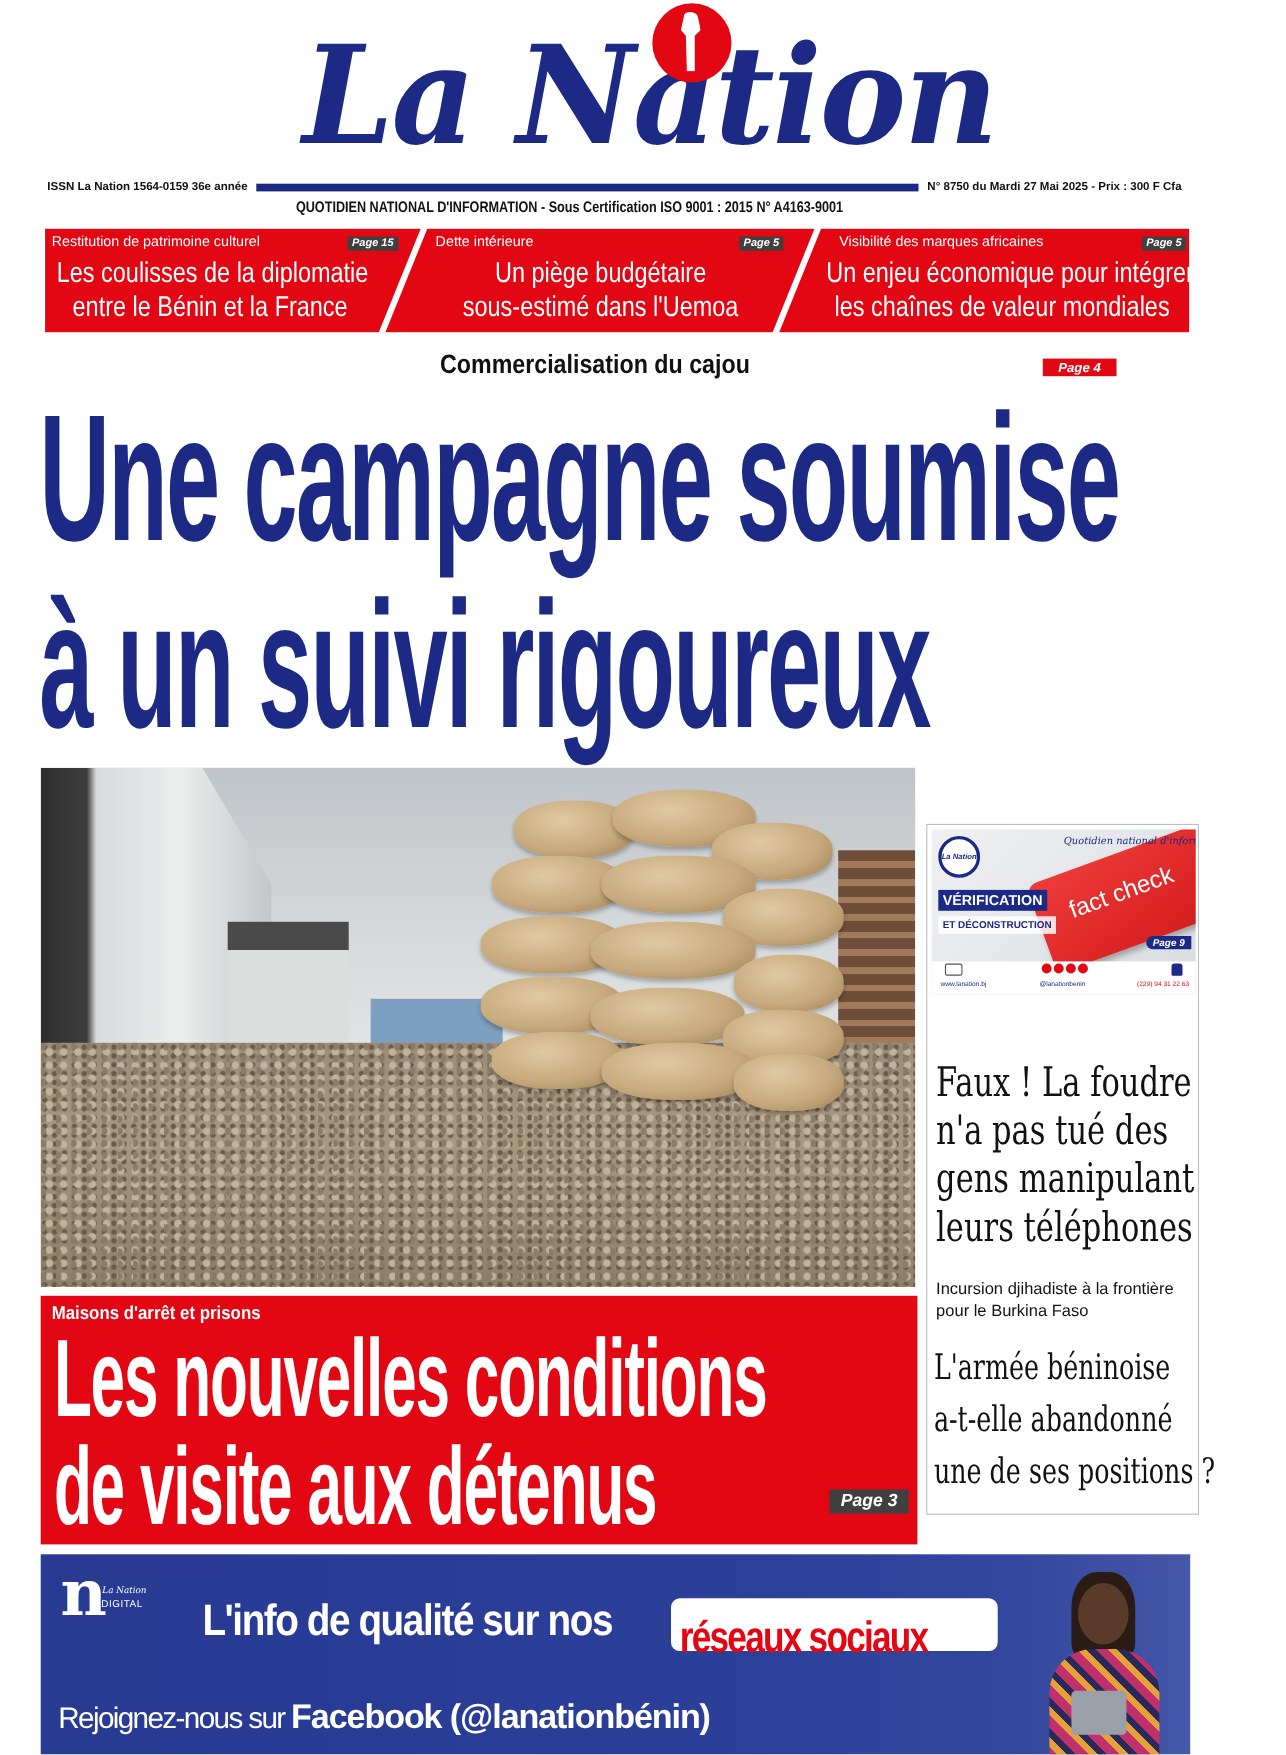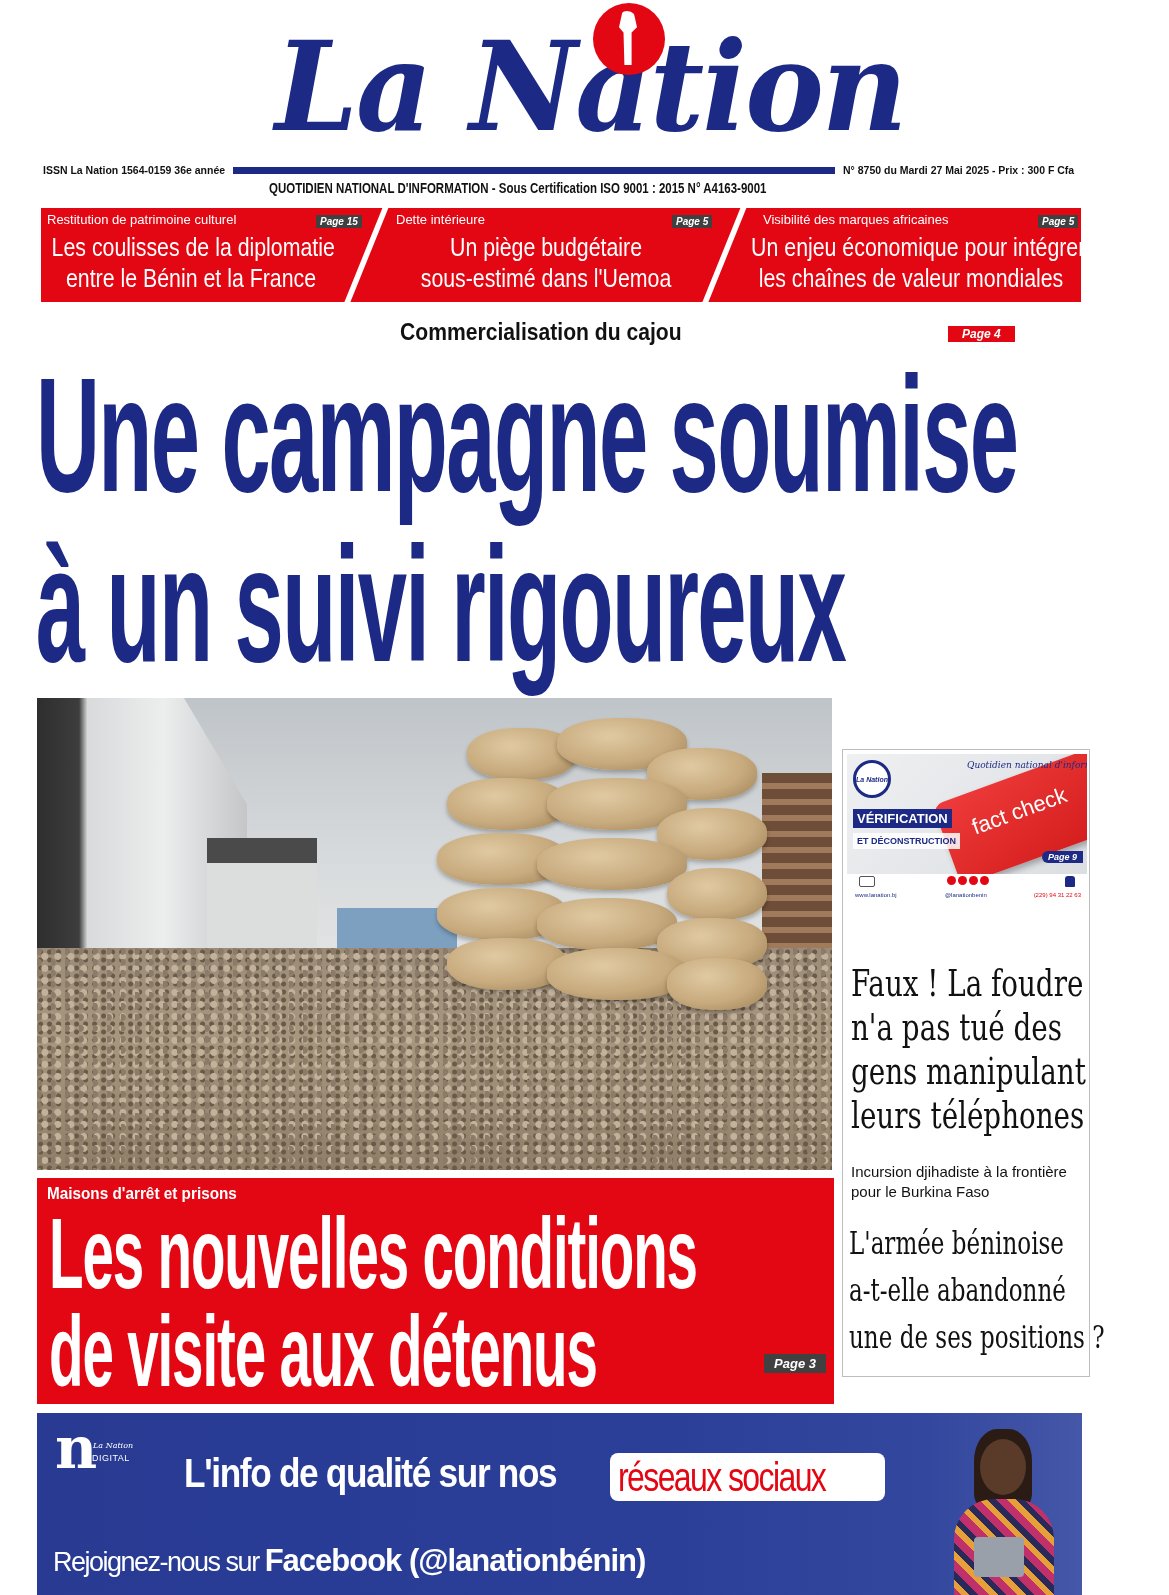--- a/index.html
+++ b/index.html
@@ -43,21 +43,21 @@
   .photo .ground { position: absolute; left: 0; top: 250px; width: 100%; height: 222px; background:
      radial-gradient(circle at 10% 30%, #8c7b68 0 3px, transparent 4px) 0 0/14px 11px,
      radial-gradient(circle at 60% 70%, #c3b29b 0 3px, transparent 4px) 0 0/13px 12px,
      radial-gradient(circle at 40% 50%, #6a5a48 0 2px, transparent 3px) 0 0/9px 8px,
      linear-gradient(180deg, #9b8c79 0%, #a8977f 40%, #8f7e68 100%); }
 
   
   .redbox { position: absolute; left: 37px; top: 1178px; width: 797px; height: 226px; background: #e30613; color: #fff; }
   .redbox .kicker { position: absolute; left: 10px; top: 6px; font-size: 17px; font-weight: bold; white-space: nowrap; transform: scaleX(0.9); transform-origin: left; }
   .redbox .title { position: absolute; left: 12px; top: 26px; font-size: 100px; line-height: 98px; font-weight: bold; white-space: nowrap; transform: scaleX(0.565); transform-origin: left top; letter-spacing: -2px; }
-  .redbox .page-tag { right: 8px; top: 176px; font-size: 13px; padding: 2px 10px; }
+  .redbox .page-tag { right: 8px; top: 176px; font-size: 16px; padding: 2px 10px; }
 
   
   .side { position: absolute; left: 842px; top: 749px; width: 248px; height: 628px; border: 1px solid #bdbdbd; background: #fff; }
   .fc-banner { position: absolute; left: 4px; top: 4px; width: 240px; height: 150px; background: linear-gradient(135deg, #eef0f2 0%, #dadde0 100%); overflow: hidden; }
   .fc-key { position: absolute; left: 95px; top: 20px; width: 170px; height: 85px; background: linear-gradient(160deg, #ef3b3b 0%, #d31c1c 100%); border-radius: 10px; transform: rotate(-20deg); box-shadow: 2px 4px 6px rgba(0,0,0,0.3); }
   .fc-key span { position: absolute; left: 30px; top: 22px; color: #fff; font-size: 22px; white-space: nowrap; }
   .fc-logo { position: absolute; left: 6px; top: 6px; width: 38px; height: 38px; border-radius: 50%; border: 3px solid #1c2a85; background: #fff; font-size: 7px; color: #1c2a85; display: flex; align-items: center; justify-content: center; font-style: italic; font-weight: bold; }
   .fc-script { position: absolute; left: 72px; top: 6px; font-family: "DejaVu Serif", serif; font-style: italic; font-size: 9px; color: #1c2a85; white-space: nowrap; margin-left: 48px; }
   .fc-verif { position: absolute; left: 6px; top: 55px; background: #1c2a85; color: #fff; font-size: 13px; font-weight: bold; padding: 2px 4px; white-space: nowrap; }
   .fc-decon { position: absolute; left: 6px; top: 79px; background: rgba(255,255,255,0.85); color: #1c2a85; font-size: 9px; font-weight: bold; padding: 3px 4px; white-space: nowrap; }
@@ -75,21 +75,21 @@
   .side .title1 { position: absolute; left: 8px; top: 212px; font-family: "DejaVu Serif", serif; font-size: 37px; line-height: 44px; color: #111; white-space: nowrap; transform: scaleX(0.75); transform-origin: left top; }
   .side .kicker2 { position: absolute; left: 8px; top: 412px; width: 236px; font-size: 15px; line-height: 20px; color: #111; }
   .side .title2 { position: absolute; left: 6px; top: 470px; font-family: "DejaVu Serif", serif; font-size: 32px; line-height: 47px; color: #111; white-space: nowrap; transform: scaleX(0.72); transform-origin: left top; }
 
   
   .ad { position: absolute; left: 37px; top: 1413px; width: 1045px; height: 182px; background: linear-gradient(90deg, #283a92 0%, #2b3f99 60%, #33479e 85%, #4457a8 100%); overflow: hidden; }
   .ad-logo-n { position: absolute; left: 18px; top: 6px; font-family: "DejaVu Serif", serif; font-weight: bold; font-size: 58px; color: #fff; line-height: 1; }
   .ad-logo-brand { position: absolute; left: 56px; top: 28px; font-family: "DejaVu Serif", serif; font-style: italic; font-size: 8px; color: #fff; white-space: nowrap; }
   .ad-logo-digital { position: absolute; left: 55px; top: 40px; font-size: 9px; color: #fff; white-space: nowrap; letter-spacing: 0.5px; }
   .ad-headline { position: absolute; left: 147px; top: 38px; font-size: 40px; font-weight: bold; color: #fff; white-space: nowrap; letter-spacing: -1.5px; transform: scaleX(0.88); transform-origin: left; }
-  .ad-pill { position: absolute; left: 573px; top: 40px; height: 48px; padding: 0 8px; background: #fff; border-radius: 8px; color: #e30613; font-size: 40px; font-weight: normal; line-height: 48px; white-space: nowrap; letter-spacing: -2px; }
+  .ad-pill { position: absolute; left: 573px; top: 40px; height: 48px; padding: 12px 8px; background: #fff; border-radius: 8px; color: #e30613; font-size: 40px; font-weight: bold; line-height: 48px; white-space: nowrap; letter-spacing: -2px; }
   .ad-pill span { display: inline-block; transform: scaleX(0.8); transform-origin: left; }
   .ad-sub { position: absolute; left: 16px; top: 130px; font-size: 27px; color: #fff; white-space: nowrap; letter-spacing: -1.5px; }
   .ad-sub b { font-weight: bold; font-size: 31px; letter-spacing: -1px; }
   .ad-person { position: absolute; right: 18px; top: 6px; width: 120px; height: 180px; }
   .ad-person .head { position: absolute; left: 36px; top: 20px; width: 46px; height: 56px; border-radius: 50%; background: #5a3a28; }
   .ad-person .hair { position: absolute; left: 30px; top: 10px; width: 58px; height: 80px; border-radius: 40% 40% 20% 20%; background: #2a1c14; z-index: -0; }
   .ad-person .body { position: absolute; left: 10px; top: 80px; width: 100px; height: 100px; border-radius: 40% 40% 0 0; background: repeating-linear-gradient(45deg, #c0306a 0 8px, #e6a03a 8px 14px, #2a2a5a 14px 20px); }
   .ad-person .tablet { position: absolute; left: 30px; top: 118px; width: 50px; height: 40px; background: #9aa0aa; border-radius: 4px; }
 </style>
 </head>

